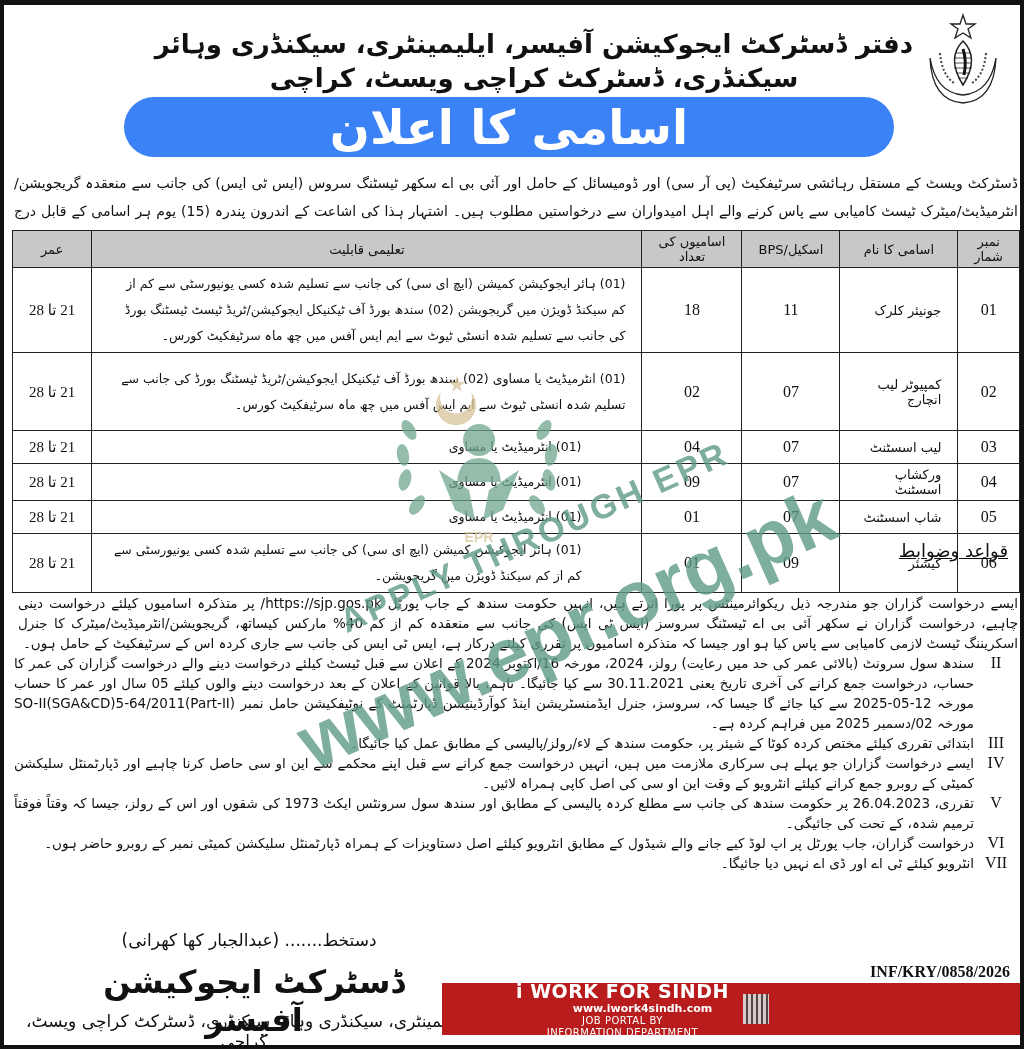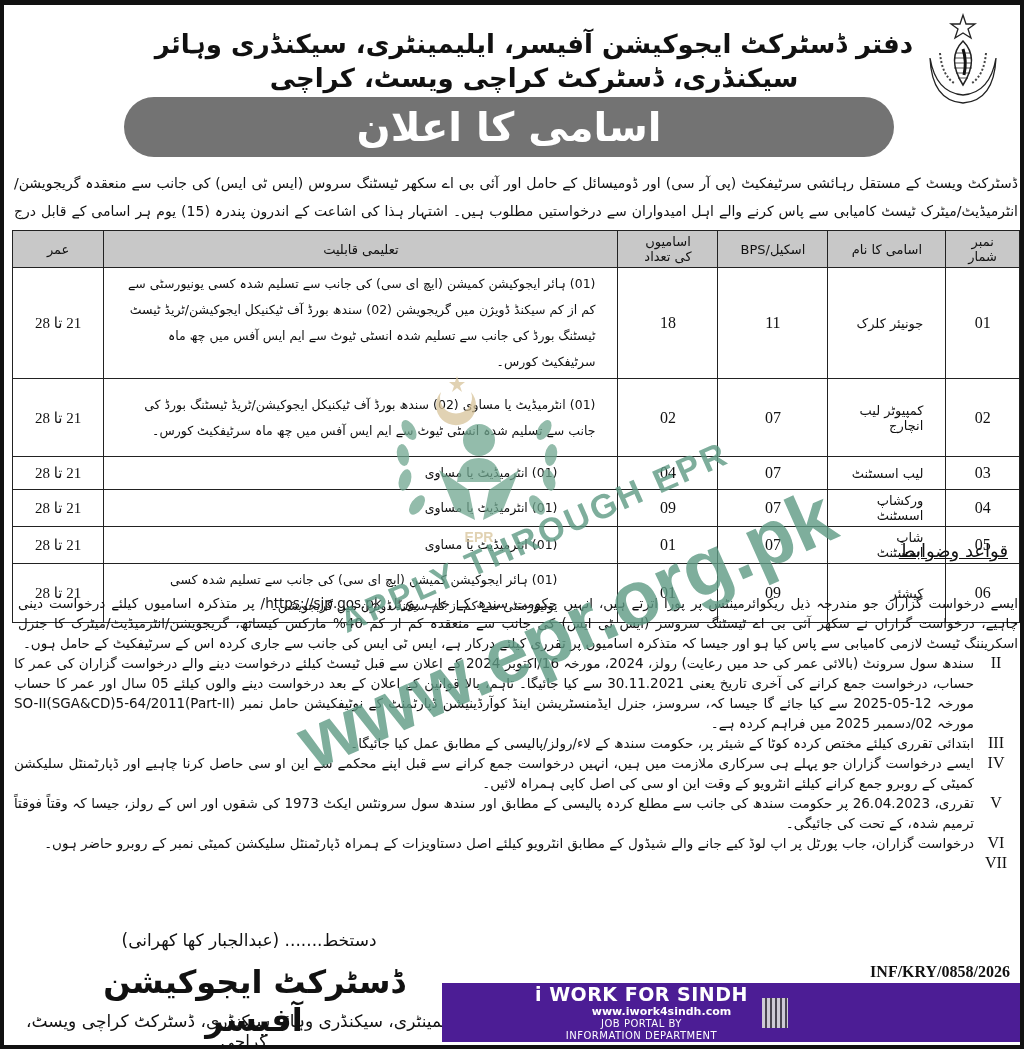--- a/index.html
+++ b/index.html
@@ -4,45 +4,45 @@
 <style>
   * { box-sizing: border-box; margin: 0; padding: 0; }
   html, body { width: 1024px; height: 1049px; background: #fff; overflow: hidden; }
   body { font-family: "DejaVu Sans", sans-serif; color: #111; position: relative; }
   .frame { position: absolute; left: 0; top: 0; width: 1024px; height: 1049px; border: 4px solid #111; border-top-width: 5px; background: #fff; }
   .urdu { direction: rtl; font-family: "DejaVu Sans", sans-serif; }
 
   .header-title { position: absolute; top: 22px; left: 150px; width: 760px; text-align: center; font-size: 26px; font-weight: bold; line-height: 34px; }
   .header-date { position: absolute; top: 66px; left: 300px; width: 460px; text-align: center; font-size: 15px; font-weight: bold; margin-top: 48px; }
   .header-date .date-num { font-family: "Liberation Serif", serif; font-size: 16px; }
-  .banner { position: absolute; top: 92px; left: 120px; width: 770px; height: 60px; background: #737373; color: #fff; border-radius: 30px; display: flex; align-items: center; justify-content: center; font-size: 40px; font-weight: bold; letter-spacing: 18px; }
+  .banner { position: absolute; top: 92px; left: 120px; width: 770px; height: 60px; background: #3b82f6; color: #fff; border-radius: 30px; display: flex; align-items: center; justify-content: center; font-size: 47px; font-weight: bold; letter-spacing: 18px; }
   .emblem { position: absolute; top: 8px; right: 14px; width: 86px; height: 96px; }
 
   .intro { position: absolute; top: 164px; left: 10px; width: 1004px; font-size: 14px; line-height: 28px; text-align: justify; text-align-last: right; }
 
   table.posts { position: absolute; top: 225px; left: 8px; width: 1008px; border-collapse: collapse; font-size: 13px; }
-  table.posts th, table.posts td { border: 1.5px solid #222; padding: 3px 22px; vertical-align: middle; }
+  table.posts th, table.posts td { border: 1.5px solid #222; padding: 3px 16px; vertical-align: middle; }
   table.posts th { background: #c8c8c8; font-weight: normal; height: 32px; font-size: 13px; }
   table.posts td.num { text-align: center; font-family: "Liberation Serif", serif; font-size: 16px; }
   table.posts td.qual { text-align: right; line-height: 26px; font-size: 12.5px; margin-left: 23px; }
   table.posts td.name { font-size: 13px; }
   table.posts td.age { text-align: left; font-family: "Liberation Serif", serif; font-size: 15px; white-space: nowrap; }
 
   .rules-heading { position: absolute; top: 535px; right: 12px; font-size: 18px; font-weight: normal; text-decoration: underline; }
   .rules { position: absolute; top: 588px; left: 10px; width: 1004px; font-size: 13.5px; line-height: 20px; }
   .rule { display: flex; direction: rtl; }
   .rule .numeral { width: 44px; flex: none; text-align: center; font-family: "Liberation Serif", serif; font-size: 16px; direction: ltr; }
   .rule .text { flex: 1; text-align: justify; text-align-last: right; direction: rtl; }
 
   .signature { position: absolute; top: 925px; left: 100px; width: 290px; text-align: center; font-size: 17px; }
   .officer-title { position: absolute; top: 958px; left: 60px; width: 380px; text-align: center; font-size: 32px; font-weight: bold; }
   .officer-sub { position: absolute; top: 1006px; left: 10px; width: 460px; text-align: center; font-size: 17px; }
 
   .ref-no { position: absolute; top: 958px; right: 10px; font-family: "Liberation Serif", serif; font-weight: bold; font-size: 16px; }
-  .iwork { position: absolute; top: 978px; left: 438px; width: 578px; height: 59px; background: #4c1d95; color: #fff; display: flex; align-items: center; padding-left: 93px; }
+  .iwork { position: absolute; top: 978px; left: 438px; width: 578px; height: 52px; background: #b91c1c; color: #fff; display: flex; align-items: center; padding-left: 74px; }
   .iwork .brand { display: flex; flex-direction: column; align-items: center; }
   .iwork .logo { font-size: 19px; font-weight: bold; letter-spacing: 0.5px; font-family: "DejaVu Sans", sans-serif; }
   .iwork .url { font-size: 11px; font-weight: bold; margin-left: 40px; }
   .iwork .tag { font-size: 10px; letter-spacing: 0.5px; line-height: 12px; }
   .qr { width: 26px; height: 30px; margin-left: 14px; background:
         repeating-linear-gradient(90deg, #ddd 0 3px, #4a4a4a 3px 5px),
         #ddd; opacity: 0.9; }
 
   .watermark-emblem { position: absolute; top: 365px; left: 375px; width: 200px; height: 180px; opacity: 0.75; pointer-events: none; }
   .watermark-text { position: absolute; top: 560px; left: 250px; transform: rotate(-24deg); transform-origin: left top; color: #5e9a84; font-family: "Liberation Sans", sans-serif; font-weight: bold; opacity: 0.8; pointer-events: none; white-space: nowrap; }
@@ -172,20 +172,21 @@
     <div class="rule">
       <span class="numeral">V</span>
       <span class="text">تقرری، 26.04.2023 پر حکومت سندھ کی جانب سے مطلع کردہ پالیسی کے مطابق اور سندھ سول سرونٹس ایکٹ 1973 کی شقوں اور اس کے رولز، جیسا کہ وقتاً فوقتاً ترمیم شدہ، کے تحت کی جائیگی۔</span>
     </div>
     <div class="rule">
       <span class="numeral">VI</span>
       <span class="text">درخواست گزاران، جاب پورٹل پر اپ لوڈ کیے جانے والے شیڈول کے مطابق انٹرویو کیلئے اصل دستاویزات کے ہمراہ ڈپارٹمنٹل سلیکشن کمیٹی نمبر کے روبرو حاضر ہوں۔</span>
     </div>
     <div class="rule">
       <span class="numeral">VII</span>
+      <span class="text" style="max-width:520px">انٹرویو کیلئے ٹی اے اور ڈی اے نہیں دیا جائیگا۔</span>
     </div>
   </div>
 
   <div class="signature urdu">دستخط....... (عبدالجبار کھا کھرانی)</div>
   <div class="officer-title urdu">ڈسٹرکٹ ایجوکیشن آفیسر</div>
   <div class="officer-sub urdu">ایلیمینٹری، سیکنڈری وہائر سیکنڈری، ڈسٹرکٹ کراچی ویسٹ، کراچی</div>
 
   <div class="ref-no">INF/KRY/0858/2026</div>
 
   <div class="iwork">

